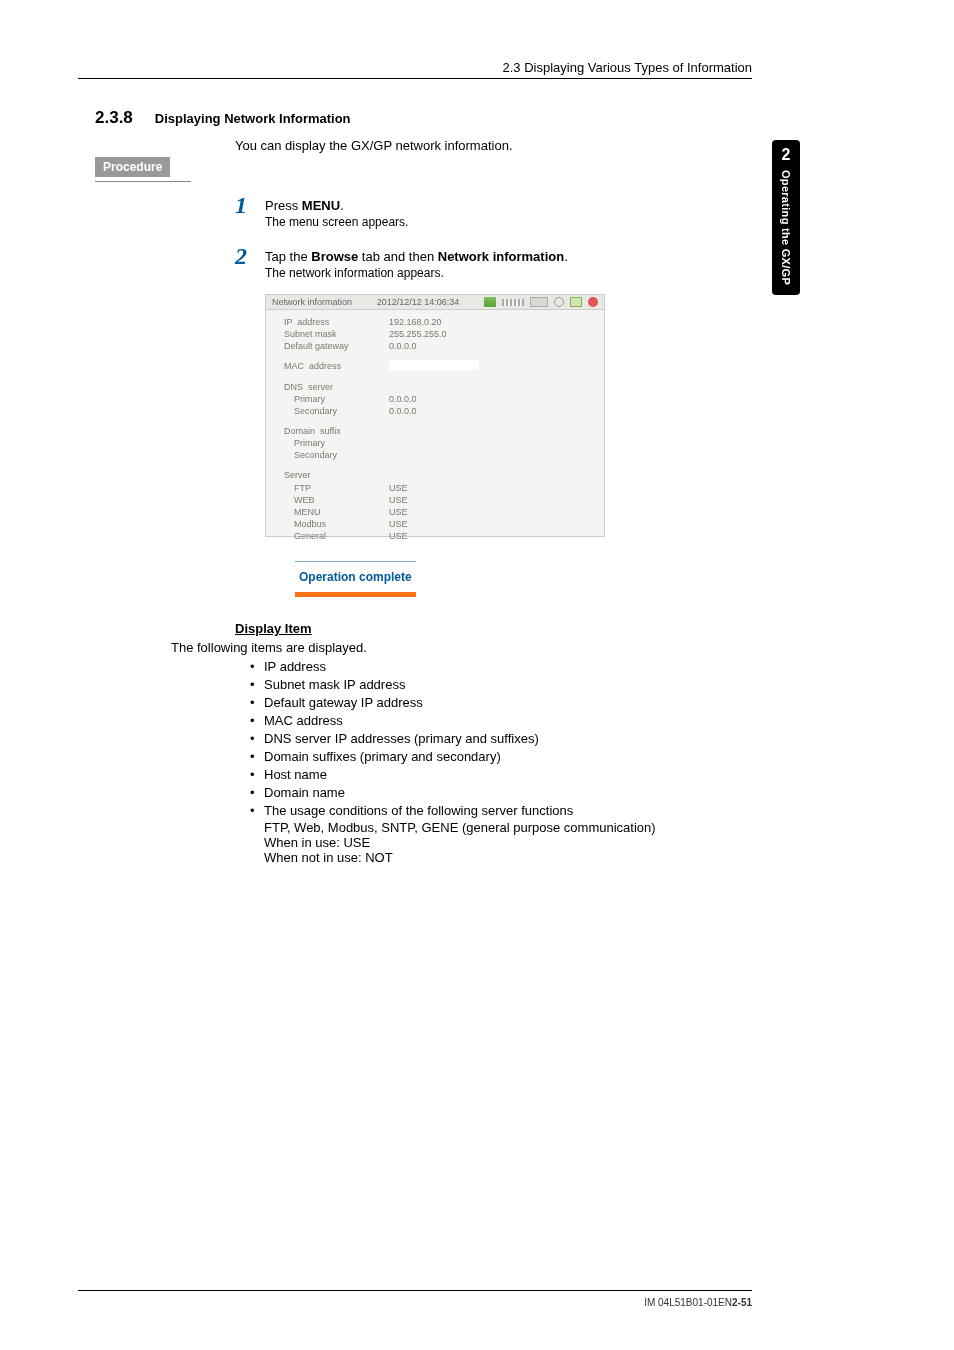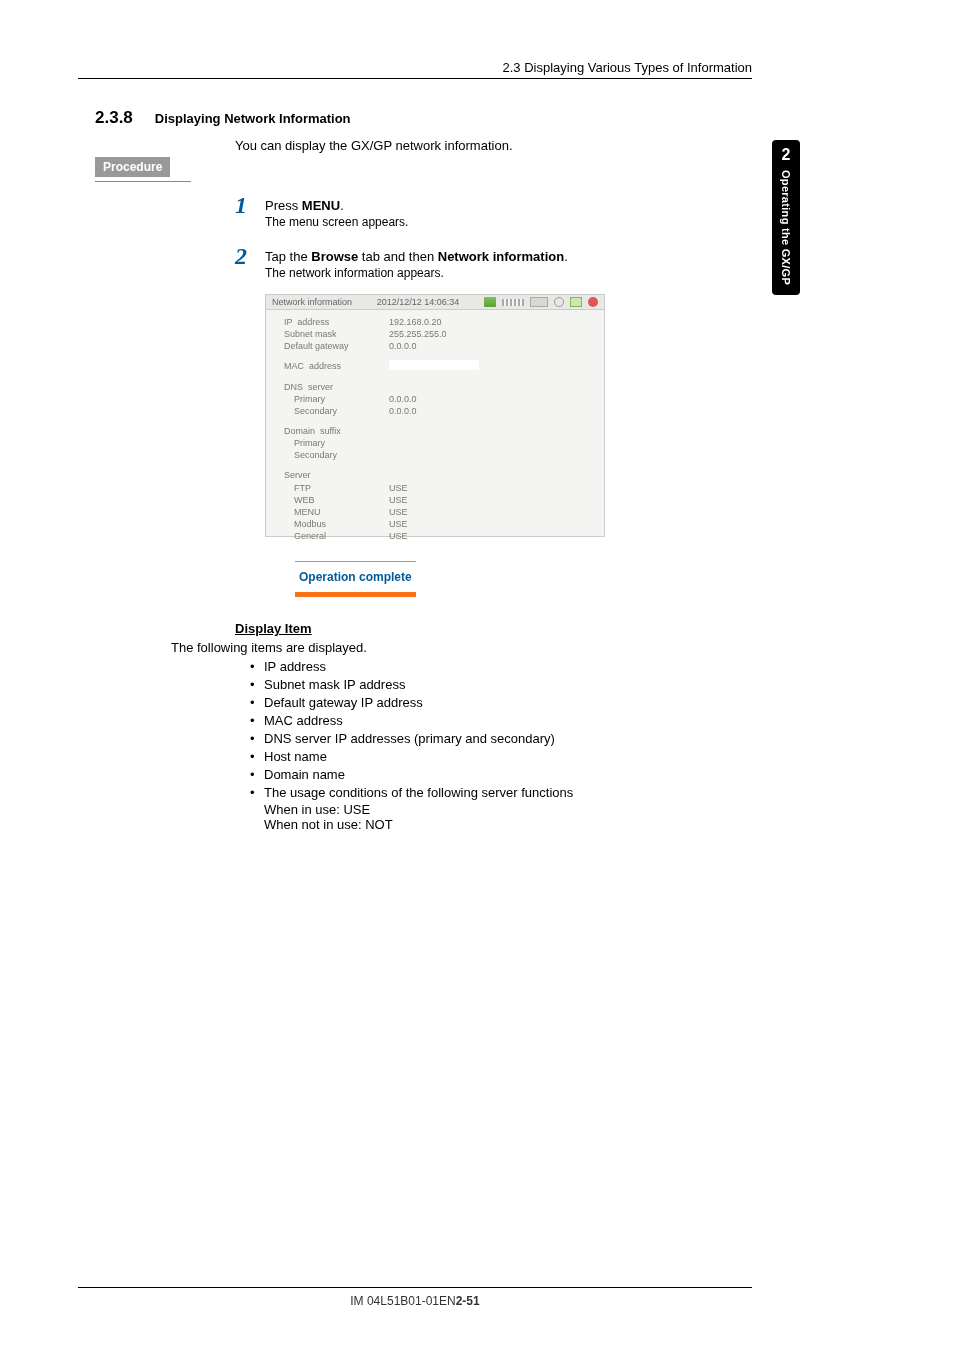--- a/index.html
+++ b/index.html
@@ -82,21 +82,21 @@
 
   .subheading { margin-left: 140px; font-size: 13px; font-weight: bold; margin-bottom: 4px; text-decoration: underline; }
   .body-text { margin-left: 76px; font-size: 13px; margin-bottom: 4px; }
   ul.bullets { margin-left: 155px; font-size: 13px; list-style: none; }
   ul.bullets > li { margin-bottom: 3px; position: relative; padding-left: 14px; }
   ul.bullets > li::before { content: "•"; position: absolute; left: 0; }
   ul.bullets li .sub-lines { display: block; margin-top: 2px; }
   ul.bullets li .sub-lines span { display: block; }
 
   
-  .footer { position: absolute; bottom: 42px; left: 78px; right: 78px; border-top: 1px solid #000; padding-top: 6px; font-size: 12px; display: flex; justify-content: center; color: #333; }
+  .footer { position: absolute; bottom: 42px; left: 78px; right: 78px; border-top: 1px solid #000; padding-top: 6px; font-size: 10px; display: flex; justify-content: flex-end; color: #333; }
   .footer .pg { font-weight: bold; }
 </style>
 </head>
 <body>
 
 <div class="page">
 
   <div class="breadcrumb">2.3  Displaying Various Types of Information</div>
   <div class="top-rule"></div>
 
@@ -182,26 +182,28 @@
     <div class="op-complete">Operation complete</div>
     <div style="height:4px"></div>
 
     <div class="subheading">Display Item</div>
     <div class="body-text">The following items are displayed.</div>
     <ul class="bullets">
       <li>IP address</li>
       <li>Subnet mask IP address</li>
       <li>Default gateway IP address</li>
       <li>MAC address</li>
-      <li>DNS server IP addresses (primary and secondary)</li>
+      <li>DNS server IP addresses (primary and suffixes)</li>
+      <li>Domain suffixes (primary and secondary)</li>
       <li>Host name</li>
       <li>Domain name</li>
       <li>
         <span>The usage conditions of the following server functions</span>
         <span class="sub-lines">
+          <span>FTP, Web, Modbus, SNTP, GENE (general purpose communication)</span>
           <span>When in use: USE</span>
           <span>When not in use: NOT</span>
         </span>
       </li>
     </ul>
 
   </div>
 
   <div class="footer">
     <span>IM 04L51B01-01EN</span>

